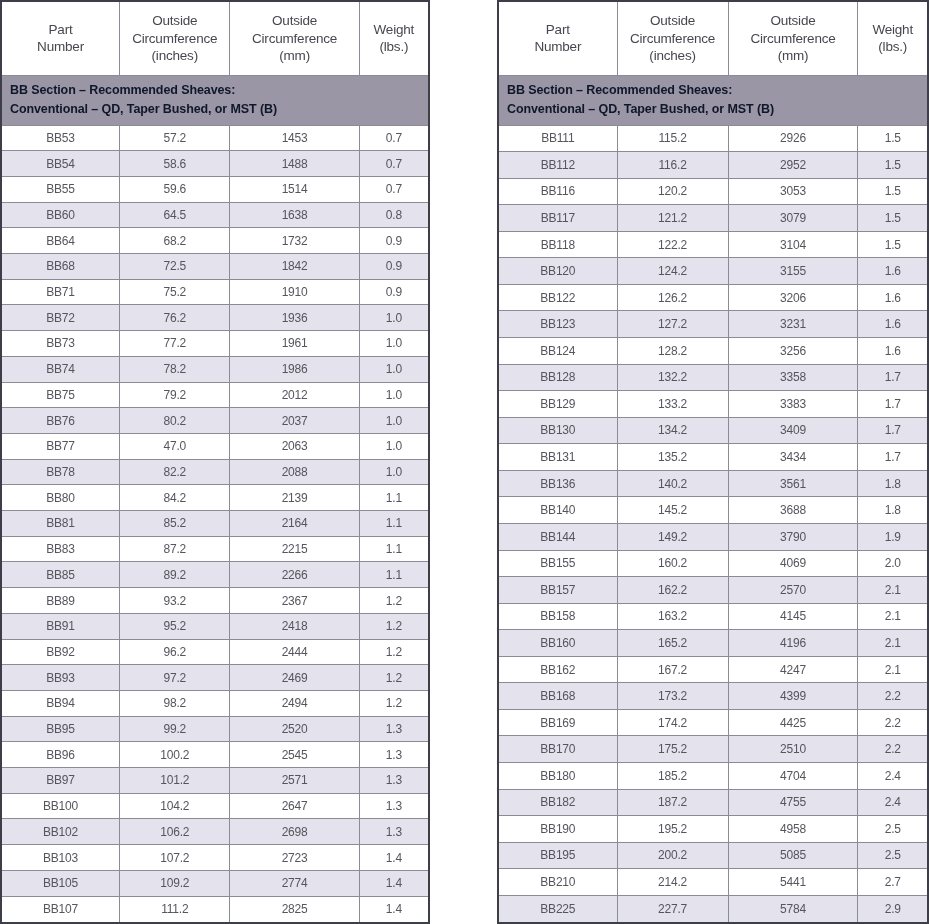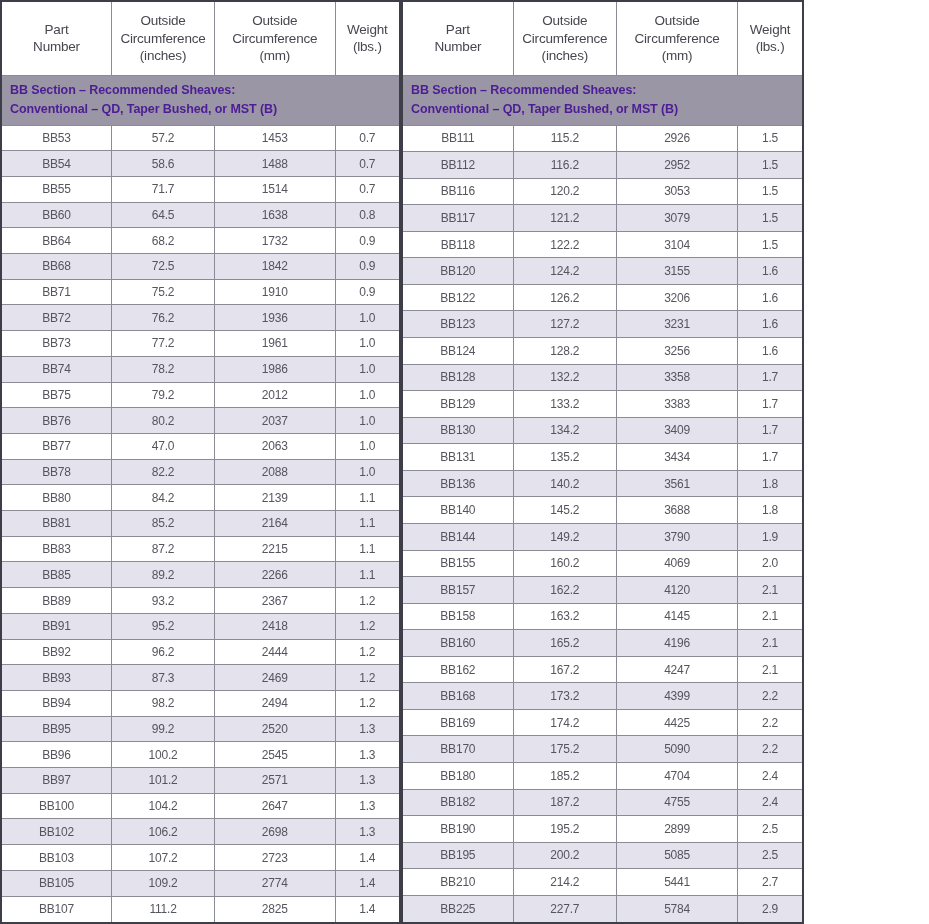--- a/index.html
+++ b/index.html
@@ -2,21 +2,21 @@
 <html style="--band: #9b96a6; --alt-row: #e4e2ec; --border-dark: #3e3e48; --border-light: #8b8b96; --text-dark: #47474f; --text-cell: #55555e;"><head>
 <meta charset="utf-8">
 <style>
   html, body {
     margin: 0;
     padding: 0;
     background: #ffffff;
     font-family: "Liberation Sans", sans-serif;
   }
   .page {
-    width: 804px;
+    width: 929px;
     height: 924px;
     display: flex;
     justify-content: space-between;
     background: #ffffff;
   }
   table.spec-table {
     border-collapse: collapse;
     table-layout: fixed;
     height: 924px;
     border: 2px solid var(--border-dark, #3e3e48);
@@ -39,21 +39,21 @@
     line-height: 1.28;
     text-align: center;
     vertical-align: middle;
     white-space: pre-line;
     letter-spacing: -0.2px;
   }
 
   tr.band-row { height: 50px; }
   tr.band-row th {
     background: var(--band, #9b96a6);
-    color: #4c1d95;
+    color: #0f172a;
     font-size: 12.5px;
     font-weight: 700;
     text-align: left;
     vertical-align: middle;
     padding: 0 8px;
     line-height: 1.55;
     letter-spacing: -0.1px;
     border-left: 2px solid var(--border-dark, #3e3e48);
     border-right: 2px solid var(--border-dark, #3e3e48);
   }
@@ -108,21 +108,21 @@
           <td>0.7</td>
         </tr>
         <tr>
           <td>BB54</td>
           <td>58.6</td>
           <td>1488</td>
           <td>0.7</td>
         </tr>
         <tr>
           <td>BB55</td>
-          <td>71.7</td>
+          <td>59.6</td>
           <td>1514</td>
           <td>0.7</td>
         </tr>
         <tr>
           <td>BB60</td>
           <td>64.5</td>
           <td>1638</td>
           <td>0.8</td>
         </tr>
         <tr>
@@ -222,21 +222,21 @@
           <td>1.2</td>
         </tr>
         <tr>
           <td>BB92</td>
           <td>96.2</td>
           <td>2444</td>
           <td>1.2</td>
         </tr>
         <tr>
           <td>BB93</td>
-          <td>87.3</td>
+          <td>97.2</td>
           <td>2469</td>
           <td>1.2</td>
         </tr>
         <tr>
           <td>BB94</td>
           <td>98.2</td>
           <td>2494</td>
           <td>1.2</td>
         </tr>
         <tr>
@@ -416,21 +416,21 @@
         </tr>
         <tr>
           <td>BB155</td>
           <td>160.2</td>
           <td>4069</td>
           <td>2.0</td>
         </tr>
         <tr>
           <td>BB157</td>
           <td>162.2</td>
-          <td>4120</td>
+          <td>2570</td>
           <td>2.1</td>
         </tr>
         <tr>
           <td>BB158</td>
           <td>163.2</td>
           <td>4145</td>
           <td>2.1</td>
         </tr>
         <tr>
           <td>BB160</td>
@@ -452,39 +452,39 @@
         </tr>
         <tr>
           <td>BB169</td>
           <td>174.2</td>
           <td>4425</td>
           <td>2.2</td>
         </tr>
         <tr>
           <td>BB170</td>
           <td>175.2</td>
-          <td>5090</td>
+          <td>2510</td>
           <td>2.2</td>
         </tr>
         <tr>
           <td>BB180</td>
           <td>185.2</td>
           <td>4704</td>
           <td>2.4</td>
         </tr>
         <tr>
           <td>BB182</td>
           <td>187.2</td>
           <td>4755</td>
           <td>2.4</td>
         </tr>
         <tr>
           <td>BB190</td>
           <td>195.2</td>
-          <td>2899</td>
+          <td>4958</td>
           <td>2.5</td>
         </tr>
         <tr>
           <td>BB195</td>
           <td>200.2</td>
           <td>5085</td>
           <td>2.5</td>
         </tr>
         <tr>
           <td>BB210</td>

